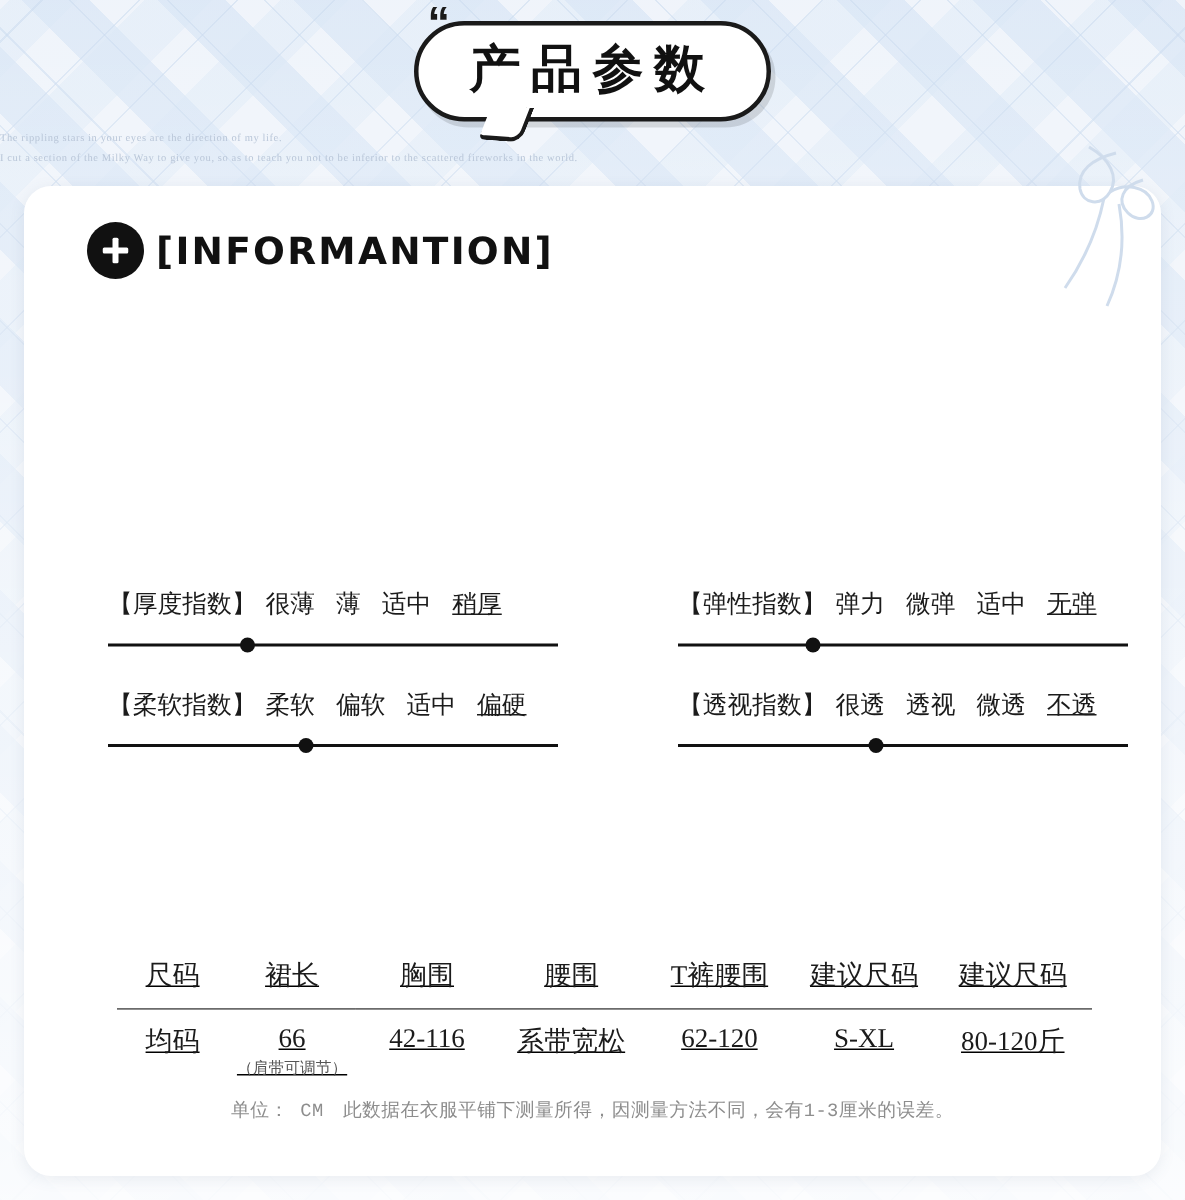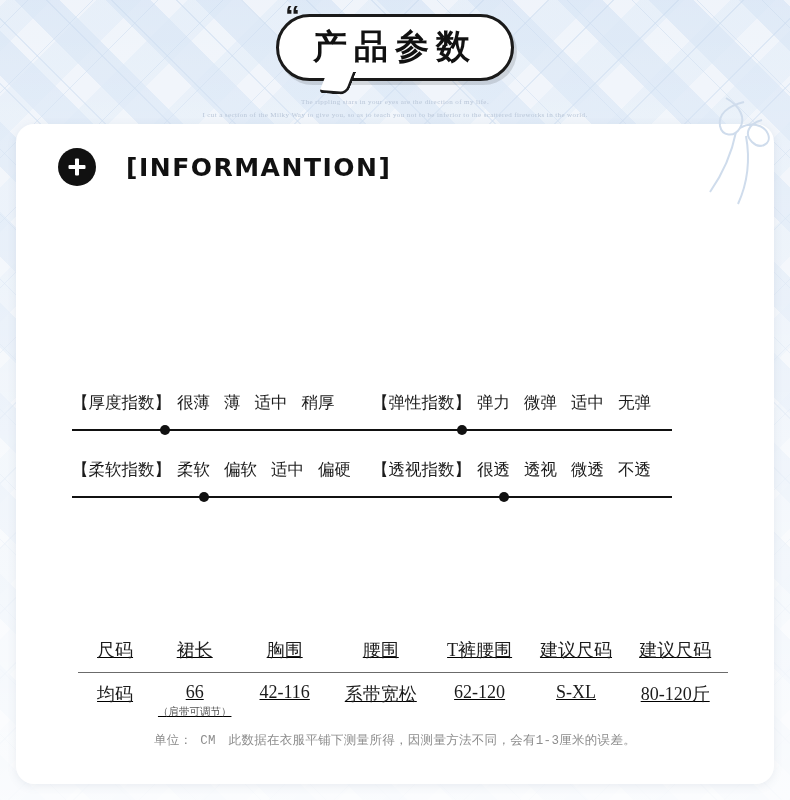--- a/index.html
+++ b/index.html
@@ -77,23 +77,23 @@
     font-size: 30px;
     font-weight: bold;
     color: #1a1a1a;
     letter-spacing: -2px;
     line-height: 1;
   }
 
   
   .eng-strip {
     position: absolute;
-    top: 96px;
+    top: 86px;
     left: 0; right: 0;
-    text-align: center;
+    text-align: left;
     z-index: 5;
     color: #b9c6d8;
     font-size: 7px;
     line-height: 1.9;
     letter-spacing: 0.4px;
     font-family: "Liberation Serif", serif;
   }
 
   
   .ribbon {
@@ -117,21 +117,21 @@
     border-radius: 18px;
     box-shadow: 0 2px 10px rgba(80,100,130,0.10);
     z-index: 7;
     overflow: hidden;
   }
 
   
   .section-head {
     display: flex;
     align-items: center;
-    gap: 30px;
+    gap: 8px;
   }
   .plus-badge {
     width: 38px;
     height: 38px;
     border-radius: 50%;
     background: #111;
     position: relative;
     flex: none;
   }
   .plus-badge::before,
@@ -183,38 +183,39 @@
 
   
   .index-area {
     position: absolute;
     left: 56px;
     top: 268px;
     width: 680px;
   }
   .index-row {
     display: flex;
+    justify-content: space-between;
     margin-bottom: 24px;
   }
   .index-block {
     width: 300px;
   }
   .index-labels {
     font-family: "Liberation Serif", "DejaVu Serif", serif;
     font-size: 16.5px;
     color: #1b1b1b;
     display: flex;
     align-items: baseline;
     white-space: nowrap;
   }
   .index-name { margin-right: 6px; }
   .index-opt {
     margin-right: 14px;
   }
-  .index-opt:last-child { margin-right: 0; }
+  .index-opt:last-child { margin-right: 0; text-decoration: underline; }
   .slider {
     position: relative;
     margin-top: 11px;
     height: 10px;
   }
   .slider-line {
     position: absolute;
     left: 0; right: 0;
     top: 4px;
     height: 2px;

